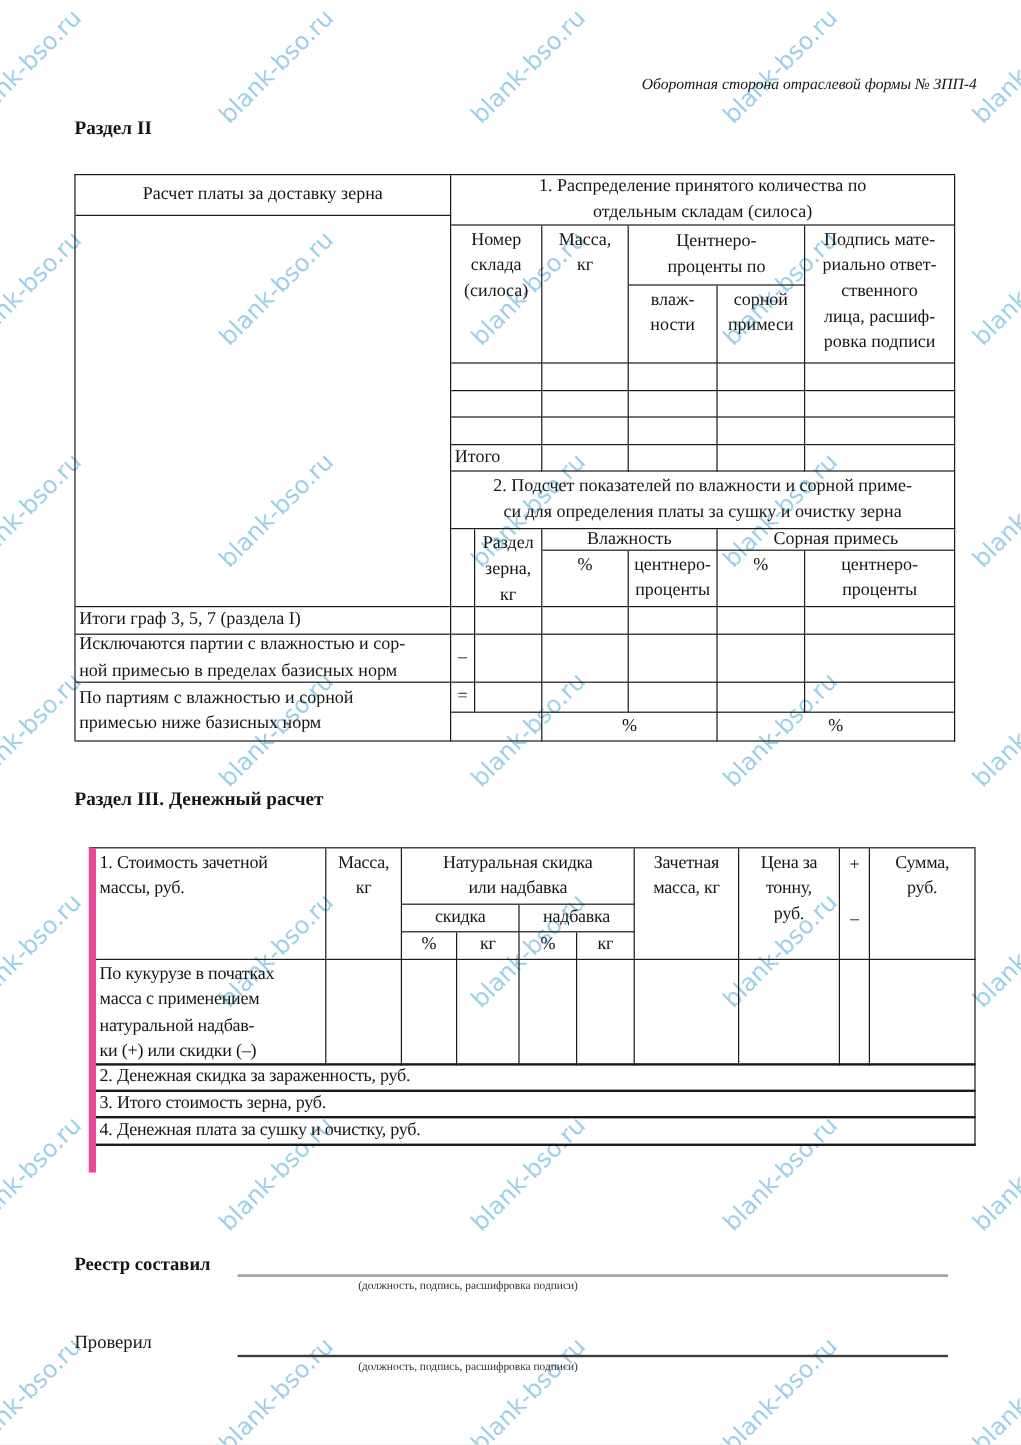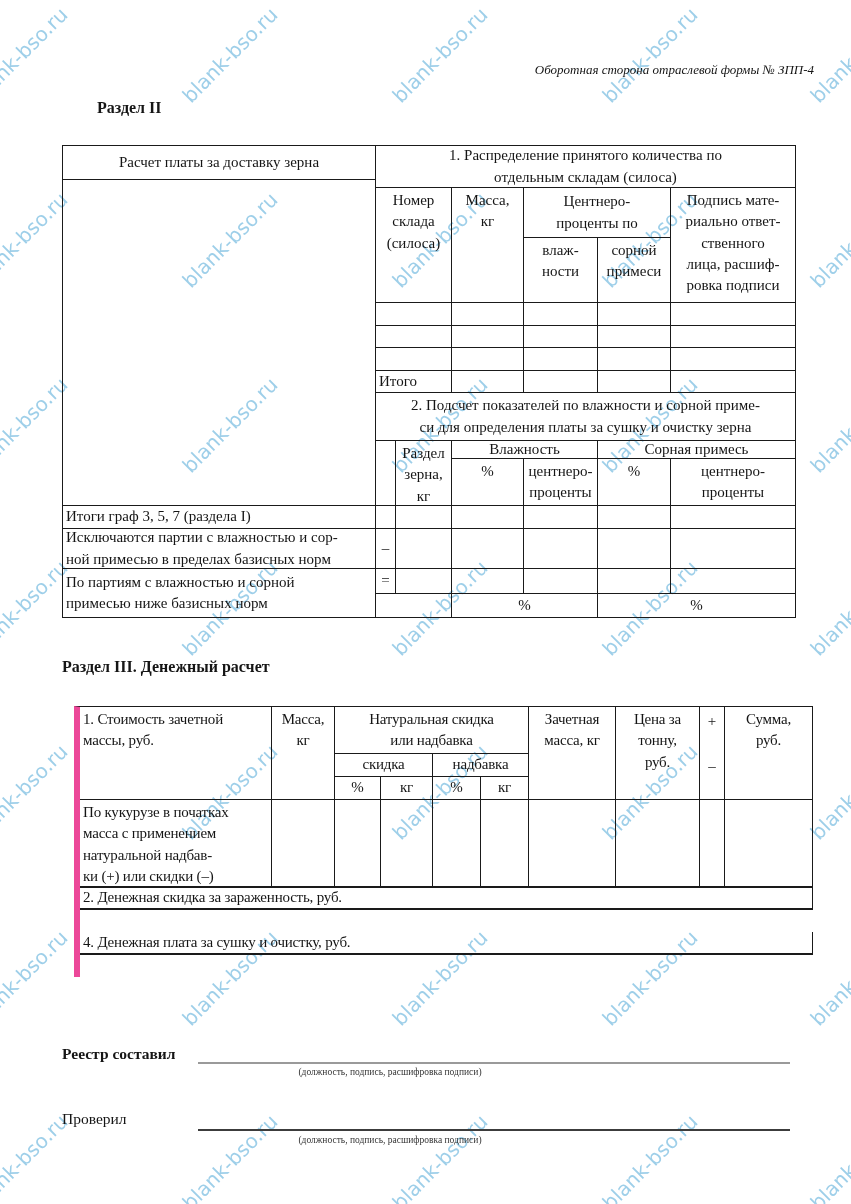--- a/index.html
+++ b/index.html
@@ -70,21 +70,21 @@
       <span class="wm" style="left: 230px; top: 1162px;">blank-bso.ru</span>
       <span class="wm" style="left: 440px; top: 1162px;">blank-bso.ru</span>
       <span class="wm" style="left: 650px; top: 1162px;">blank-bso.ru</span>
       <span class="wm" style="left: 858px; top: 1162px;">blank-bso.ru</span>
     </div>
 
   <div class="content">
 
     <div class="hdr-note">Оборотная сторона отраслевой формы № ЗПП-4</div>
 
-    <div class="sec-title" style="top:99px;margin-left:35px;">Раздел II</div>
+    <div class="sec-title" style="top:99px;">Раздел II</div>
 
     <div class="t2">
 
       <div class="c" style="grid-area:1/1/2/2">Расчет платы за доставку зерна</div>
       <div class="c" style="grid-area:2/1/12/2"></div>
       <div class="c lf" style="grid-area:12/1/13/2">Итоги граф 3, 5, 7 (раздела I)</div>
       <div class="c lf" style="grid-area:13/1/14/2">Исключаются партии с влажностью и сор-
 ной примесью в пределах базисных норм</div>
       <div class="c lf" style="grid-area:14/1/16/2">По партиям с влажностью и сорной
 примесью ниже базисных норм</div>
@@ -206,20 +206,21 @@
       <div class="c bb2" style="grid-area:4/3/5/4"></div>
       <div class="c bb2" style="grid-area:4/4/5/5"></div>
       <div class="c bb2" style="grid-area:4/5/5/6"></div>
       <div class="c bb2" style="grid-area:4/6/5/7"></div>
       <div class="c bb2" style="grid-area:4/7/5/8"></div>
       <div class="c bb2" style="grid-area:4/8/5/9"></div>
       <div class="c bb2" style="grid-area:4/9/5/10"></div>
       <div class="c bb2" style="grid-area:4/10/5/11"></div>
 
       <div class="c lf bb2" style="grid-area:5/1/6/11">2. Денежная скидка за зараженность, руб.</div>
+      <div class="c lf bb2" style="grid-area:6/1/7/11">3. Итого стоимость зерна, руб.</div>
       <div class="c lf bb2" style="grid-area:7/1/8/11">4. Денежная плата за сушку и очистку, руб.</div>
     </div>
 
     <div class="sig-label" style="top:1045px;font-weight:bold;">Реестр составил</div>
     <div class="sig-line" style="top:1062px;border-top:2px solid #9a9a9a;"></div>
     <div class="sig-cap" style="top:1067px;">(должность, подпись, расшифровка подписи)</div>
 
     <div class="sig-label" style="top:1082px;margin-top:28px;">Проверил</div>
     <div class="sig-line" style="top:1129px;border-top:2px solid #3c3c3c;"></div>
     <div class="sig-cap" style="top:1135px;">(должность, подпись, расшифровка подписи)</div>

